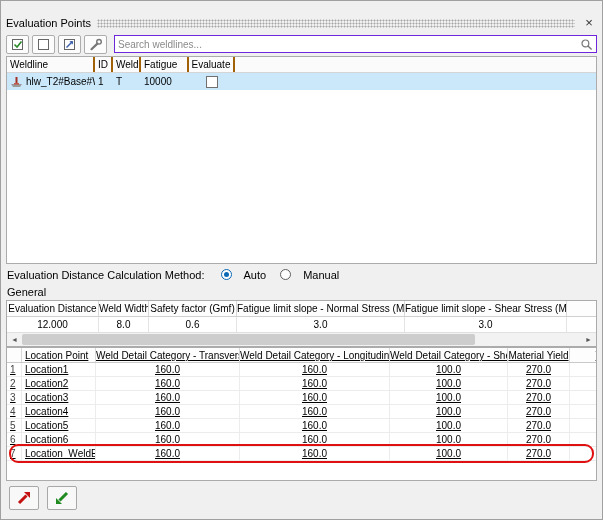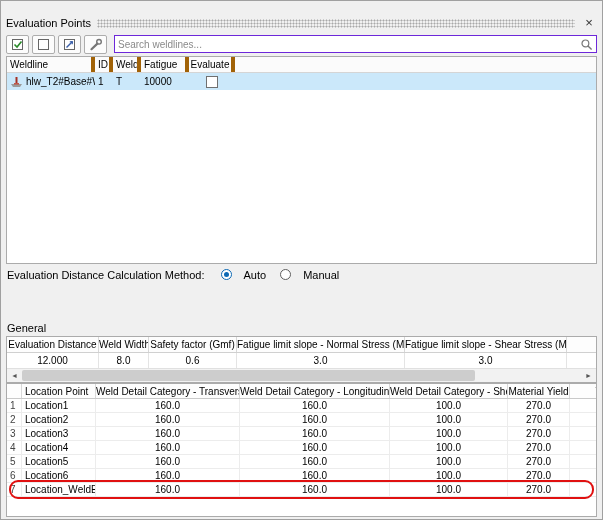--- a/index.html
+++ b/index.html
@@ -22,21 +22,21 @@
               display:flex; align-items:center; justify-content:center; padding:0; cursor:pointer; }
   .searchbox { flex:1; margin-left:4px; height:18px; background:#fff; border:1px solid #6d28d9;
                display:flex; align-items:center; padding:0 3px; }
   .searchbox input { border:none; outline:none; flex:1; font:inherit; font-size:10px; background:transparent; }
   .searchbox input::placeholder { color:#8a8a8a; }
 
   
   .weldline-table { margin:0 5px; height:208px; background:#fff; border:1px solid #ababab;
                     display:flex; flex-direction:column; overflow:hidden; font-size:10px; }
   .wl-header { display:flex; height:16px; line-height:15px; background:#fbfbfb; border-bottom:1px solid #d5d5d5; }
-  .wl-header .wl-c { border-right:4px solid #a16207; padding:0 3px; white-space:nowrap; overflow:hidden; }
+  .wl-header .wl-c { border-right:2px solid #a16207; padding:0 3px; white-space:nowrap; overflow:hidden; }
   .wl-row { display:flex; height:17px; line-height:16px; align-items:center; }
   .wl-row.selected { background:#cbe8fa; }
   .wl-row .wl-c { padding:0 3px; white-space:nowrap; overflow:hidden; }
   .c-name { width:88px; display:flex; align-items:center; gap:3px; }
   .c-id   { width:18px; }
   .c-type { width:28px; }
   .c-part { width:48px; }
   .c-eval { width:46px; display:flex; justify-content:center; align-items:center; }
   .c-fill { flex:1; border-right:none !important; }
   .checkbox { width:12px; height:12px; border:1px solid #707070; background:#fff; display:inline-block; }
@@ -46,42 +46,42 @@
   .method-row { display:flex; align-items:center; height:21px; padding:2px 6px; gap:14px; }
   .method-row .lbl { margin-right:2px; }
   .radio-opt { display:flex; align-items:center; gap:12px; cursor:pointer; }
   .radio { width:11px; height:11px; border-radius:50%; border:1px solid #5f5f5f; background:#fff;
            display:inline-block; position:relative; }
   .radio.sel { border-color:#0c69b4; }
   .radio.sel::after { content:""; position:absolute; left:2px; top:2px; width:5px; height:5px;
                       border-radius:50%; background:#0c69b4; }
 
   
-  .group-label { height:15px; line-height:15px; padding:0 6px;margin-top:36px; }
+  .group-label { height:15px; line-height:15px; padding:0 6px; }
 
   
   .general-box { margin:0 5px; height:47px; border:1px solid #ababab; background:#fff; overflow:hidden;
                  display:flex; flex-direction:column; font-size:10px; }
   .g-scroll { width:724px; }
   .g-header { display:flex; height:16px; line-height:16px; border-bottom:1px solid #d0d0d0; background:#fdfdfd; }
   .g-row { display:flex; height:15px; line-height:15px; }
   .gc { text-align:center; white-space:nowrap; overflow:hidden; border-right:1px solid #e4e4e4; flex:none; }
   .g-header .gc { border-right:1px solid #d8d8d8; }
   .g1{width:92px}.g2{width:50px}.g3{width:88px}.g4{width:168px}.g5{width:162px}.g6{width:160px}
 
   
   .hscroll { height:14px; background:#f2f2f2; border-top:1px solid #e0e0e0; display:flex; align-items:stretch; }
   .scroll-arrow { width:15px; display:flex; align-items:center; justify-content:center;
                   font-size:7px; color:#555; background:#f2f2f2; cursor:pointer; }
   .scroll-track { flex:1; position:relative; }
   .scroll-thumb { position:absolute; left:0; top:1px; bottom:1px; width:81%; background:#cdcdcd; border-radius:2px; }
 
   
   .location-box { position:relative; margin:0 5px; height:134px; border:1px solid #ababab; background:#fff;
-                  overflow:hidden; font-size:10px; }
+                  overflow:hidden; font-size:10px;text-decoration:underline; }
   .l-header { display:flex; height:15px; line-height:15px; background:#fdfdfd; border-bottom:1px solid #c9c9c9; width:700px; }
   .l-row { display:flex; height:14px; line-height:13px; border-bottom:1px solid #ececec; width:700px; }
   .lc { text-align:center; white-space:nowrap; overflow:hidden; border-right:1px solid #ececec; flex:none; }
   .l-header .lc { border-right:1px solid #d8d8d8; }
   .lc-num{width:15px; text-align:left; padding-left:3px; color:#444;}
   .lc-point{width:74px; text-align:left; padding-left:3px;}
   .lc-trans{width:144px}.lc-long{width:150px}.lc-shear{width:118px}.lc-yield{width:62px}.lc-thick{width:130px}
 
   .red-annotation { position:absolute; left:2px; right:2px; top:96px; height:19px;
                     border:2px solid #e01010; border-radius:9px; pointer-events:none; }

